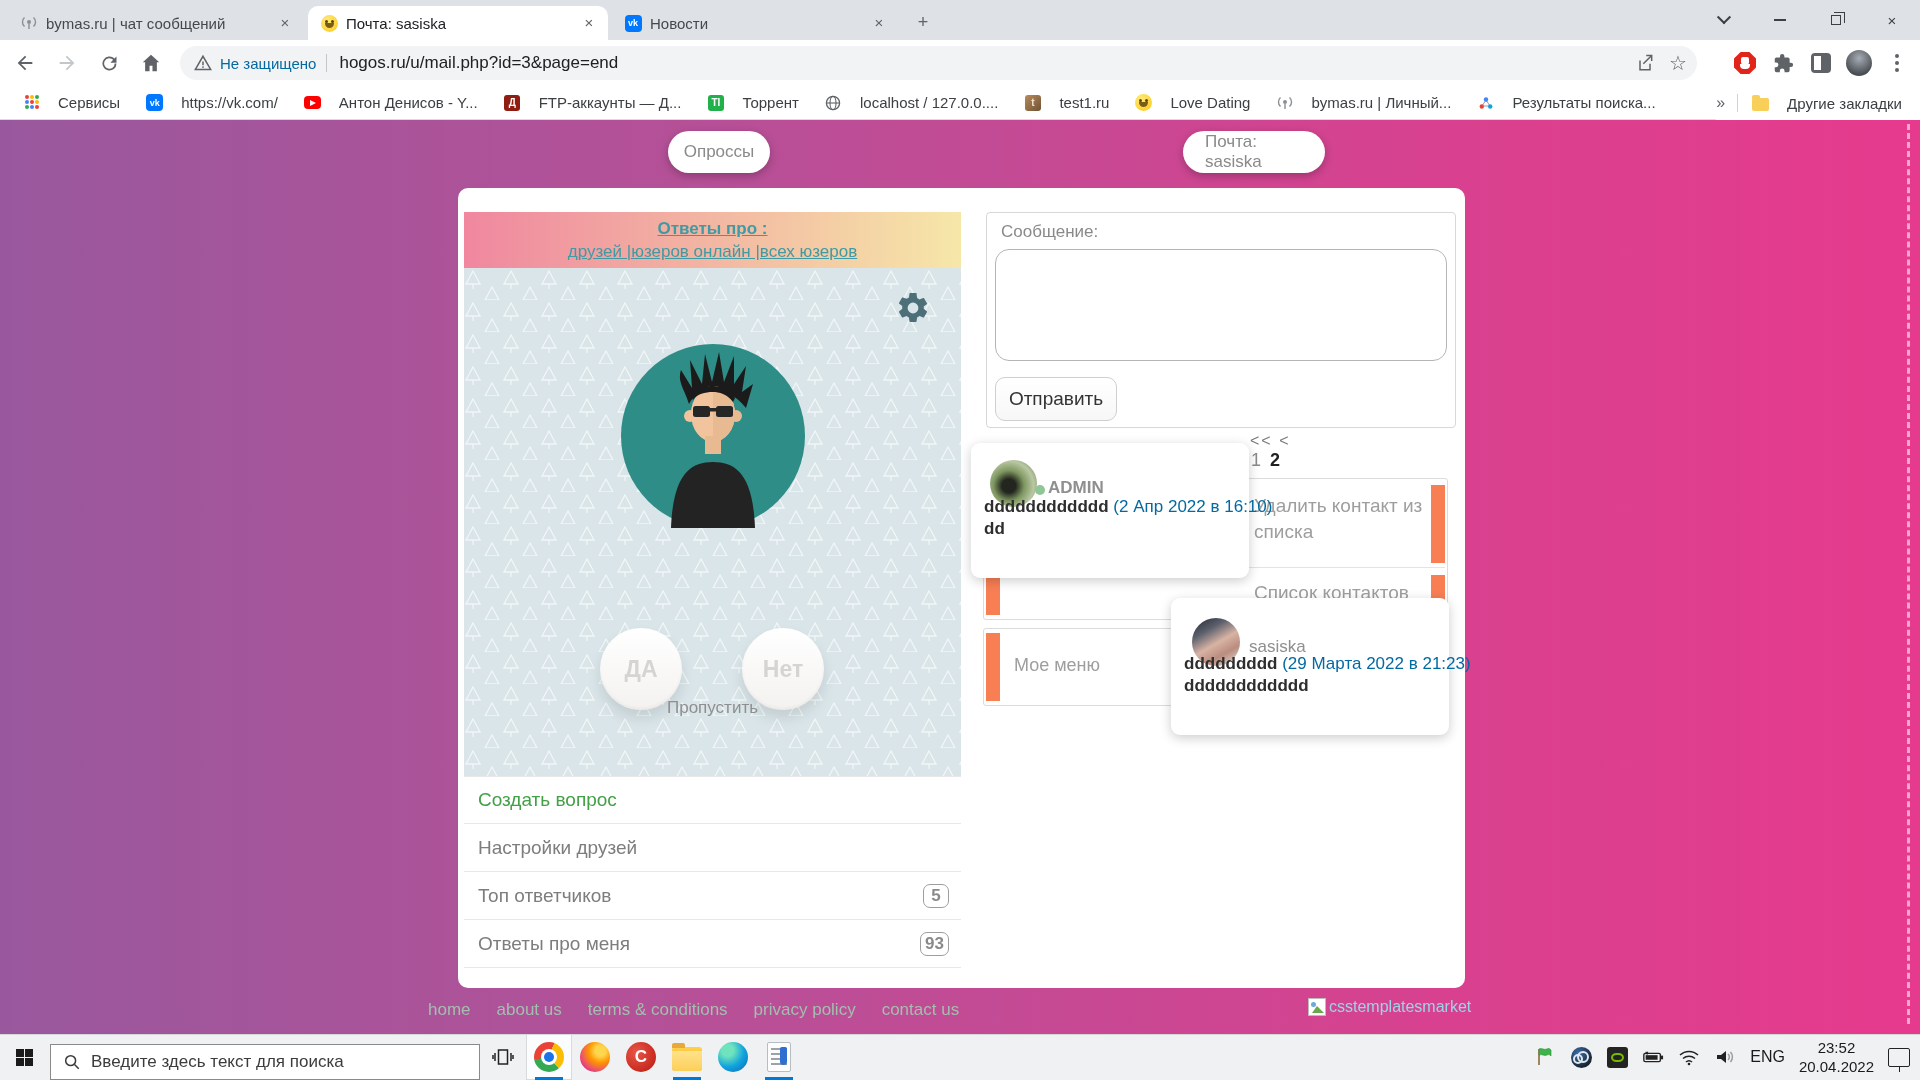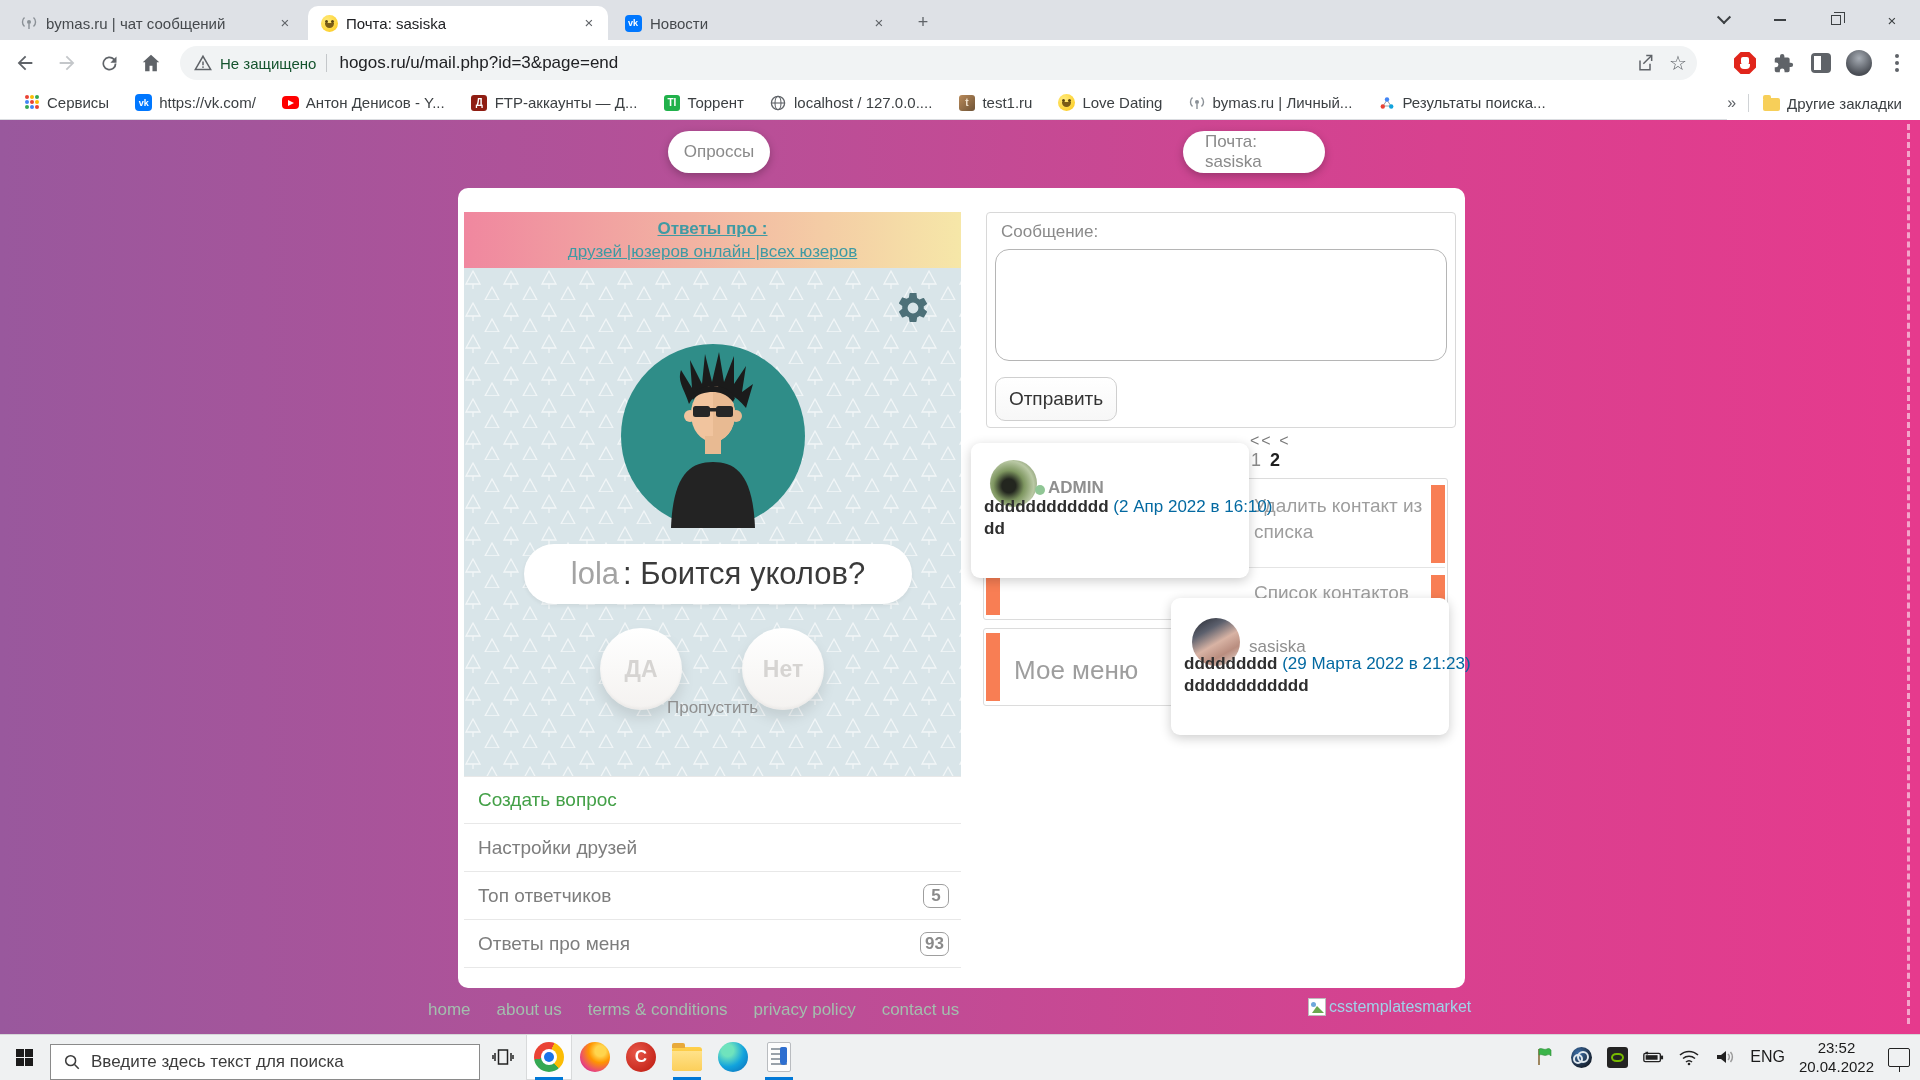--- a/index.html
+++ b/index.html
@@ -23,36 +23,36 @@
   .winbtn { width:56px; height:40px; display:flex; align-items:center; justify-content:center; color:#3c4043; font-size:15px; }
   .chev { width:10px; height:10px; border-right:2px solid #3c4043; border-bottom:2px solid #3c4043; transform:rotate(45deg) translate(-2px,-2px); }
   .minus { width:12px; height:2px; background:#3c4043; }
   .restore { width:10px; height:10px; border:1.5px solid #3c4043; position:relative; }
   .restore::before { content:""; position:absolute; left:2px; top:-4px; width:10px; height:10px; border-top:1.5px solid #3c4043; border-right:1.5px solid #3c4043; }
 
   .toolbar { position:absolute; left:0; top:40px; width:1920px; height:46px; background:#fff; display:flex; align-items:center; }
   .navic { width:34px; height:34px; margin-left:8px; display:flex; align-items:center; justify-content:center; border-radius:50%; }
   .omnibox { position:absolute; left:180px; top:6px; width:1517px; height:34px; background:#f1f3f4; border-radius:17px; display:flex; align-items:center; padding:0 10px 0 14px; }
   .omni-url { font-size:17px; color:#202124; }
-  .omni-sec { font-size:15px; color:#14532d; margin:0 10px 0 8px; }
+  .omni-sec { font-size:15px; color:#0369a1; margin:0 10px 0 8px; }
   .omni-sep { width:1px; height:18px; background:#c4c7ca; margin-right:12px; }
   .omni-right { margin-left:auto; display:flex; align-items:center; gap:14px; }
   .ext { width:30px; height:30px; display:flex; align-items:center; justify-content:center; }
   .extrow { position:absolute; right:8px; top:6px; height:34px; display:flex; align-items:center; gap:8px; }
   .adblock { width:22px; height:22px; background:#e1251b; clip-path:polygon(30% 0,70% 0,100% 30%,100% 70%,70% 100%,30% 100%,0 70%,0 30%); position:relative; }
   .adblock::before { content:""; position:absolute; left:7px; top:5px; width:8px; height:8px; background:#fff; border-radius:2px 2px 3px 3px; }
   .adblock::after { content:""; position:absolute; left:6px; top:12px; width:10px; height:5px; background:#fff; border-radius:0 0 4px 4px; }
   .sq-ext { width:20px; height:20px; background:#5f6368; border-radius:4px; position:relative; }
   .sq-ext::before { content:""; position:absolute; left:3px; top:3px; width:7px; height:14px; background:#fff; }
   .avatar-mini { width:26px; height:26px; border-radius:50%; background:radial-gradient(circle at 50% 32%, #a7adb5, #4a4e55 72%); }
   .dots3 { display:flex; flex-direction:column; gap:3px; padding:0 6px; }
   .dots3 i { width:4px; height:4px; border-radius:50%; background:#5f6368; }
 
   .bookmarks { position:absolute; left:0; top:86px; width:1920px; height:34px; background:#fff; border-bottom:1px solid #dadce0; display:flex; align-items:center; padding-left:14px; gap:8px; }
-  .bm { display:flex; align-items:center; gap:7px; font-size:15px; color:#3c4043; padding:3px 9px; border-radius:14px; white-space:nowrap; }
+  .bm { display:flex; align-items:center; gap:18px; font-size:15px; color:#3c4043; padding:3px 9px; border-radius:14px; white-space:nowrap; }
   .bmicon { width:17px; height:17px; display:flex; align-items:center; justify-content:center; flex:0 0 17px; }
   .grid9 { width:15px; height:15px; display:grid; grid-template-columns:repeat(3,4px); grid-template-rows:repeat(3,4px); gap:1px; }
   .grid9 i { width:4px; height:4px; border-radius:50%; }
   .yt { width:17px; height:13px; background:#f00; border-radius:4px; position:relative; }
   .yt::before { content:""; position:absolute; left:6px; top:3.5px; border-left:6px solid #fff; border-top:3px solid transparent; border-bottom:3px solid transparent; }
   .sqletter { width:16px; height:16px; border-radius:3px; color:#fff; font-size:10px; font-weight:bold; display:flex; align-items:center; justify-content:center; }
   .bm-right { position:absolute; right:0; top:0; height:34px; display:flex; align-items:center; gap:12px; padding-right:16px; background:#fff; }
   .bm-chev { color:#5f6368; font-size:16px; }
   .bm-div { width:1px; height:18px; background:#d0d3d6; }
   .folder-ic { width:17px; height:13px; background:#f7cf59; border-radius:2px; position:relative; margin-top:3px; }
@@ -92,21 +92,21 @@
   .pager-pages .cur { color:#1f1f1f; font-weight:bold; }
 
   .cmenu-box { position:absolute; left:525px; top:290px; width:465px; height:142px; border:1px solid #dcdcdc; border-radius:3px; }
   .cmenu-row { position:absolute; left:2px; right:2px; }
   .obar { position:absolute; width:14px; background:#f87e54; top:4px; bottom:4px; }
   .obar.l { left:0; } .obar.r { right:0; }
   .cmenu-lbl { position:absolute; left:268px; top:12px; width:195px; font-size:19px; color:#9e9e9e; line-height:26px; }
   .rowline { position:absolute; left:2px; right:2px; height:1px; background:#e4e4e4; }
 
   .mymenu-box { position:absolute; left:525px; top:440px; width:465px; height:78px; border:1px solid #dcdcdc; border-radius:3px; }
-  .mymenu-lbl { position:absolute; left:30px; top:26px; font-size:26px; color:#9e9e9e; }
+  .mymenu-lbl { position:absolute; left:30px; top:26px; font-size:18px; color:#9e9e9e; }
 
   .msg-card { position:absolute; width:278px; background:#fff; border-radius:9px; box-shadow:0 3px 12px rgba(0,0,0,.20); }
   .msg-card .ph { position:absolute; border-radius:50%; }
   .ph-admin { background:radial-gradient(circle at 40% 55%, #23261f 18%, #7e9660 40%, #b9c8a4 65%, #5c7042 100%); }
   .ph-sasiska { background:linear-gradient(150deg,#23262e 0%,#5c606d 28%,#d8b3a4 52%,#b98d7f 72%,#ece3dd 100%); }
   .msg-author { position:absolute; font-size:17px; color:#8f8f8f; }
   .msg-dot { position:absolute; width:10px; height:10px; border-radius:50%; background:#90c695; }
   .msg-line { position:absolute; left:13px; right:10px; font-size:17px; color:#2e2e2e; font-weight:bold; white-space:nowrap; }
   .msg-line .date { font-weight:normal; color:#0369a1; }
 
@@ -400,24 +400,20 @@
           <path d="M92 42 a22 28 0 0 1 0 56 Z" fill="#e8ba92"></path>
           <path d="M70 52 C76 44 84 42 92 42 C102 42 110 46 114 54 L112 58 C106 50 98 48 92 48 C84 48 76 50 72 56 Z" fill="#1b1b1b"></path>
           <rect x="72" y="62" width="17" height="11" rx="2.5" fill="#262626"></rect>
           <rect x="95" y="62" width="17" height="11" rx="2.5" fill="#262626"></rect>
           <rect x="87" y="64" width="10" height="3.5" fill="#262626"></rect>
           <rect x="84" y="92" width="16" height="18" fill="#e8ba92"></rect>
           <path d="M50 184 C52 132 68 118 92 118 C116 118 132 132 134 184 Z" fill="#232323"></path>
         </svg>
       </span>
 
-      <div class="qbubble">
-        <span class="quser">lola</span>
-        <span class="qtext">: Боится уколов?</span>
-      </div>
 
       <div class="roundbtn" style="left:136px; top:360px;">
         <span>ДА</span>
       </div>
       <div class="roundbtn" style="left:278px; top:360px;">
         <span>Нет</span>
       </div>
       <div class="skip"><span>Пропустить</span></div>
     </div>
 

